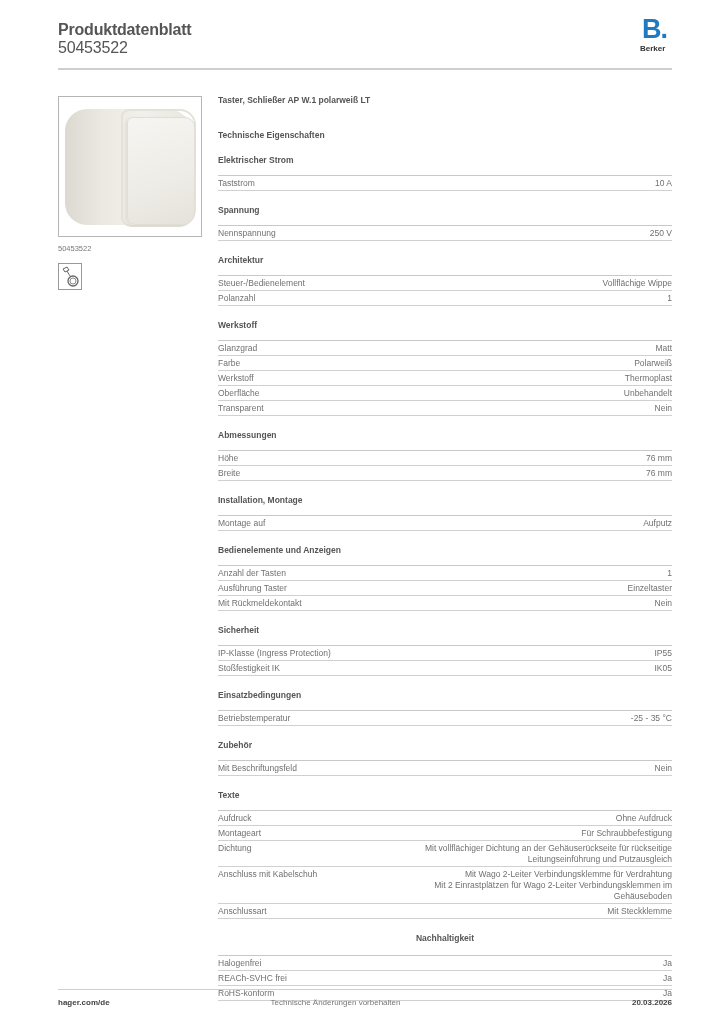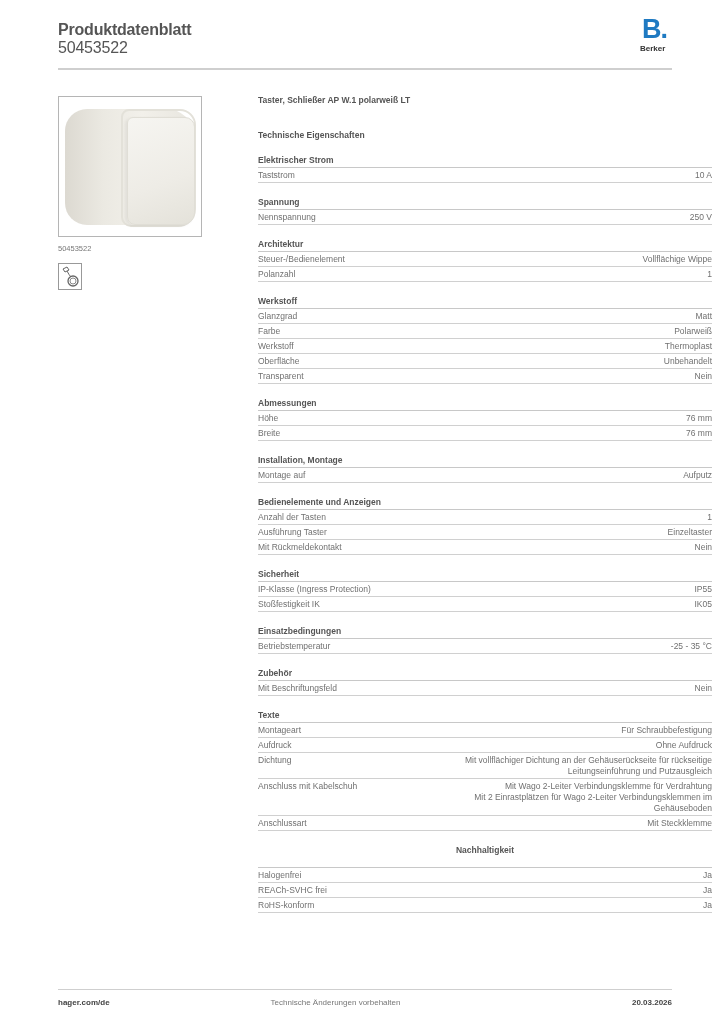--- a/index.html
+++ b/index.html
@@ -16,26 +16,26 @@
     .logo-text { position: absolute; left: 0; top: 29px; font-size: 8px; font-weight: bold; color: #333; line-height: 9px; }
 
     .image-frame { position: absolute; left: 58px; top: 96px; width: 144px; height: 141px; border: 1px solid #b5b5b5; background: #fff; }
     .product-body { position: absolute; left: 6px; top: 12px; width: 128px; height: 116px; border-radius: 22px 26px 22px 22px; background: linear-gradient(90deg, #dcd9d1 0%, #ebe9e2 30%, #f2f0ea 60%, #e8e6df 100%); }
     .product-rocker { position: absolute; left: 68px; top: 20px; width: 68px; height: 108px; border-radius: 6px 10px 12px 8px; background: linear-gradient(160deg, #f6f5f1 0%, #eeece6 60%, #e4e2da 100%); border: 1px solid #e0ded6; box-shadow: -2px 1px 3px rgba(0,0,0,0.06); }
     .product-frame { position: absolute; left: 62px; top: 12px; width: 75px; height: 118px; border-radius: 8px 16px 18px 10px; border: 2px solid #e3e1d9; }
 
     .image-caption { position: absolute; left: 58px; top: 244px; font-size: 7.5px; color: #777; }
     .symbol-box { position: absolute; left: 58px; top: 263px; width: 24px; height: 27px; border: 1px solid #999; background: #fff; }
 
-    .content { position: absolute; left: 218px; top: 95px; width: 454px; margin-left: 40px; }
+    .content { position: absolute; left: 218px; top: 95px; width: 454px; }
     .product-name { font-size: 8.5px; font-weight: bold; color: #555; line-height: 11px; height: 11px; }
     .section-main { font-size: 8.5px; font-weight: bold; color: #555; line-height: 11px; margin-top: 24px; height: 11px; }
 
     .group { margin-top: 14px; }
-    .group-title { font-size: 8.5px; font-weight: bold; color: #555; line-height: 11px; padding-bottom: 1px; border-bottom: 1.5px solid #c8c8c8; }
+    .group-title { font-size: 8.5px; font-weight: bold; color: #555; line-height: 11px; padding-bottom: 9px; border-bottom: 1.5px solid #c8c8c8; }
     .group-title.spaced { padding-bottom: 11px; text-align: center; }
     .row { display: flex; justify-content: space-between; align-items: flex-start; font-size: 8.5px; color: #707070; line-height: 11px; padding-top: 2px; padding-bottom: 1px; border-bottom: 1.5px solid #d0d0d0; }
     .row .label { flex: 0 0 auto; white-space: nowrap; }
     .row .value { text-align: right; white-space: pre-line; max-width: 300px; }
 
     .footer-rule { position: absolute; left: 58px; top: 989px; width: 614px; height: 1px; background: #cfcfcf; }
     .footer { position: absolute; left: 58px; top: 998px; width: 614px; font-size: 8px; line-height: 10px; }
     .footer-left { position: absolute; left: 0; top: 0; font-weight: bold; color: #444; }
     .footer-center { position: absolute; left: 0; width: 555px; text-align: center; top: 0; color: #777; }
     .footer-right { position: absolute; right: 0; top: 0; font-weight: bold; color: #444; }
@@ -174,26 +174,26 @@
       <div class="group">
         <div class="group-title">Zubehör</div>
         <div class="row">
           <span class="label">Mit Beschriftungsfeld</span>
           <span class="value">Nein</span>
         </div>
       </div>
       <div class="group">
         <div class="group-title">Texte</div>
         <div class="row">
+          <span class="label">Aufdruck</span>
+          <span class="value">Ohne Aufdruck</span>
+        </div>
+        <div class="row">
           <span class="label">Montageart</span>
           <span class="value">Für Schraubbefestigung</span>
-        </div>
-        <div class="row">
-          <span class="label">Aufdruck</span>
-          <span class="value">Ohne Aufdruck</span>
         </div>
         <div class="row">
           <span class="label">Dichtung</span>
           <span class="value">Mit vollflächiger Dichtung an der Gehäuserückseite für rückseitige
 Leitungseinführung und Putzausgleich</span>
         </div>
         <div class="row">
           <span class="label">Anschluss mit Kabelschuh</span>
           <span class="value">Mit Wago 2-Leiter Verbindungsklemme für Verdrahtung
 Mit 2 Einrastplätzen für Wago 2-Leiter Verbindungsklemmen im

